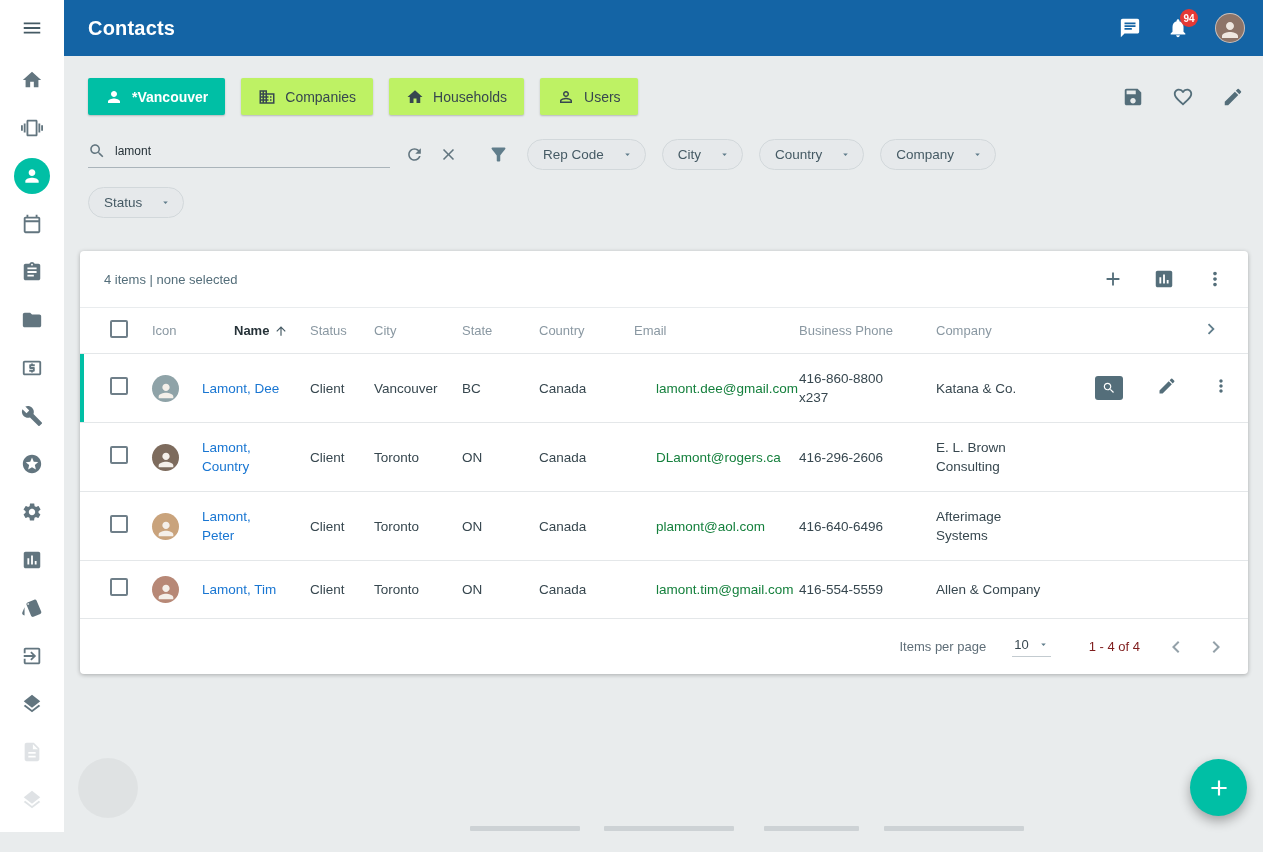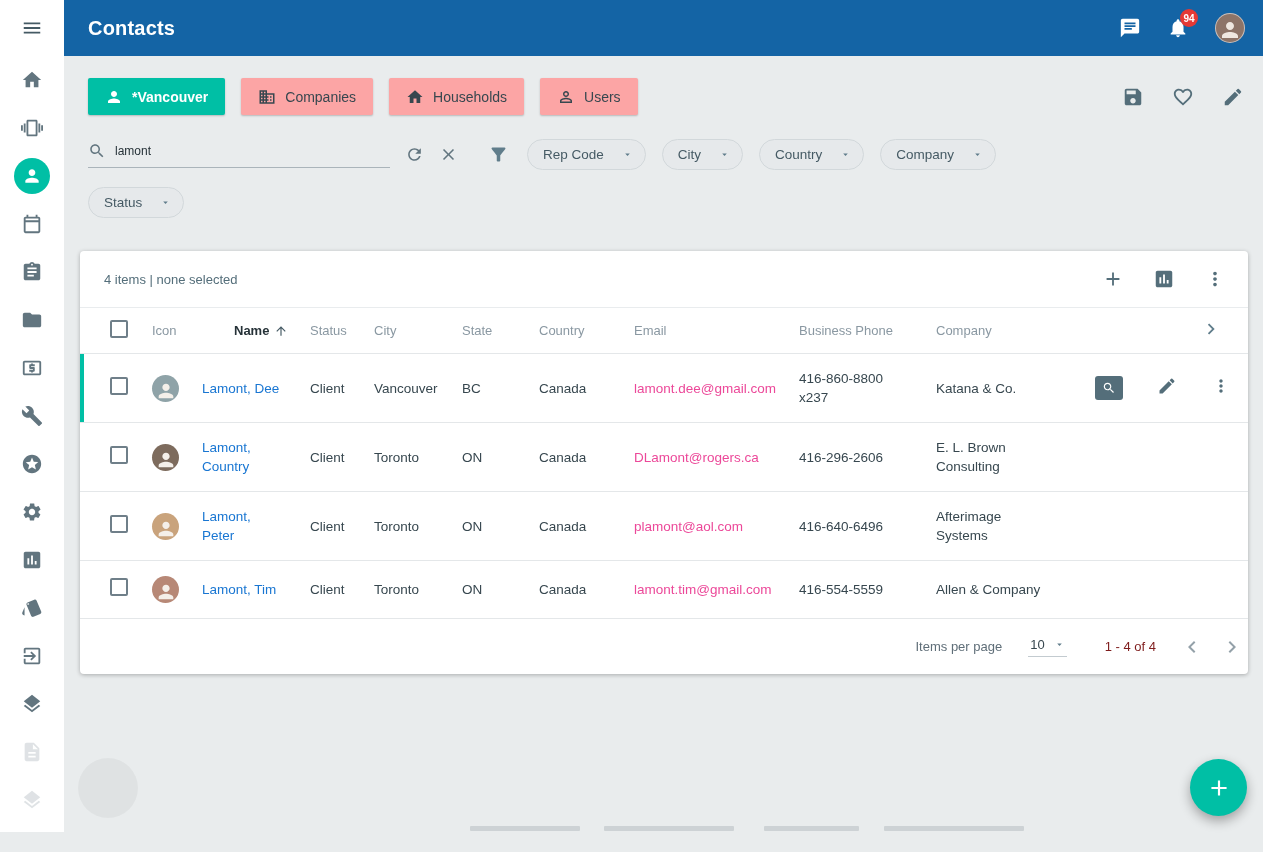--- a/index.html
+++ b/index.html
@@ -28,21 +28,21 @@
   .topbar-right svg { width:22px; height:22px; }
   .bell { position:relative; }
   .badge { position:absolute; top:-8px; right:-9px; background:#e53935; color:#fff; font-size:10px; font-weight:700; min-width:18px; height:18px; border-radius:9px; display:flex; align-items:center; justify-content:center; padding:0 3px; }
   .avatar-lg { width:30px; height:30px; border-radius:50%; background:#8d7468; border:1px solid rgba(255,255,255,.55); display:flex; align-items:flex-end; justify-content:center; overflow:hidden; color:#efe7e0; }
   .avatar-lg svg { width:24px; height:24px; }
 
   .content { flex:1; padding:22px 15px 0 16px; position:relative; }
 
   
   .tabs-row { display:flex; align-items:center; margin-left:8px; }
-  .tab-btn { height:37px; display:inline-flex; align-items:center; gap:9px; padding:0 17px; background:#fca5a5; color:#37474f; font-size:14px; border-radius:2px; margin-right:16px; box-shadow:0 1px 2px rgba(0,0,0,.22); }
+  .tab-btn { height:37px; display:inline-flex; align-items:center; gap:9px; padding:0 17px; background:#bef264; color:#37474f; font-size:14px; border-radius:2px; margin-right:16px; box-shadow:0 1px 2px rgba(0,0,0,.22); }
   .tab-btn svg { width:18px; height:18px; }
   .tab-btn.active { background:#00bfa5; color:#fff; font-weight:700; }
   .toolbar-icons { margin-left:auto; display:flex; align-items:center; gap:28px; padding-right:4px; color:#546e7a; }
   .toolbar-icons svg { width:22px; height:22px; }
 
   
   .search-row { display:flex; align-items:center; margin:24px 0 0 8px; flex-wrap:nowrap; }
   .search-field { display:flex; align-items:center; width:302px; border-bottom:1px solid #aab4ba; padding-bottom:7px; color:#62757f; }
   .search-field svg { width:18px; height:18px; margin-right:9px; flex:0 0 auto; }
   .search-field input { border:0; outline:0; background:transparent; font-size:12px; color:#263238; width:100%; font-family:inherit; }
@@ -77,31 +77,31 @@
   .grid tbody td { font-size:13.5px; color:#37474f; padding:15px 6px 15px 10px; border-bottom:1px solid #e4e7e9; vertical-align:middle; line-height:19px; height:38px; }
   tr.selected td:first-child { box-shadow:inset 4px 0 0 #00bfa5; }
 
   .cb { width:18px; height:18px; border:2px solid #6f7f89; border-radius:2px; display:inline-block; background:#fff; }
 
   .avatar-sm { width:27px; height:27px; border-radius:50%; display:flex; align-items:flex-end; justify-content:center; overflow:hidden; color:#f4efe9; }
   .avatar-sm svg { width:22px; height:22px; }
   .av1 { background:#8fa3a8; } .av2 { background:#7d6b5d; } .av3 { background:#c9a37c; } .av4 { background:#b78876; }
 
   .link { color:#1976d2; text-decoration:none; display:inline-block; max-width:84px; }
-  .email-link { color:#ec4899; text-decoration:none; }
+  .email-link { color:#15803d; text-decoration:none;margin-left:22px; }
   .c-phone span { display:inline-block; max-width:100px; }
   .c-company span { display:inline-block; max-width:112px; }
 
   td.c-act { text-align:right; padding-right:22px !important; white-space:nowrap; }
   td.c-act button { margin-left:30px; color:#546e7a; vertical-align:middle; }
   td.c-act button svg { width:20px; height:20px; display:inline-block; }
   .preview-btn { width:28px; height:24px; background:#546e7a; border-radius:3px; display:inline-flex !important; align-items:center; justify-content:center; color:#fff !important; }
   .preview-btn svg { width:14px !important; height:14px !important; }
 
-  .pagination { display:flex; align-items:center; justify-content:flex-end; height:55px; padding-right:4px; font-size:13px; color:#5f6e78; }
+  .pagination { display:flex; align-items:center; justify-content:flex-end; height:55px; padding-right:20px; font-size:13px; color:#5f6e78; }
   .ipp-label { margin-right:26px; }
   .ipp-select { display:inline-flex; align-items:center; gap:9px; border-bottom:1px solid #c3cbd0; padding:0 2px 4px 2px; margin-right:38px; color:#37474f; }
   .ipp-select svg { width:11px; height:11px; color:#607d8b; }
   .range { margin-right:8px; color:#7f1d1d; }
   .page-btn { color:#94a1a9; margin-left:16px; }
   .page-btn svg { width:24px; height:24px; }
 
   .fab { position:absolute; right:16px; bottom:16px; width:57px; height:57px; border-radius:50%; background:#00bfa5; color:#fff; display:flex; align-items:center; justify-content:center; box-shadow:0 5px 12px rgba(0,0,0,.32); }
   .fab svg { width:26px; height:26px; }
 

